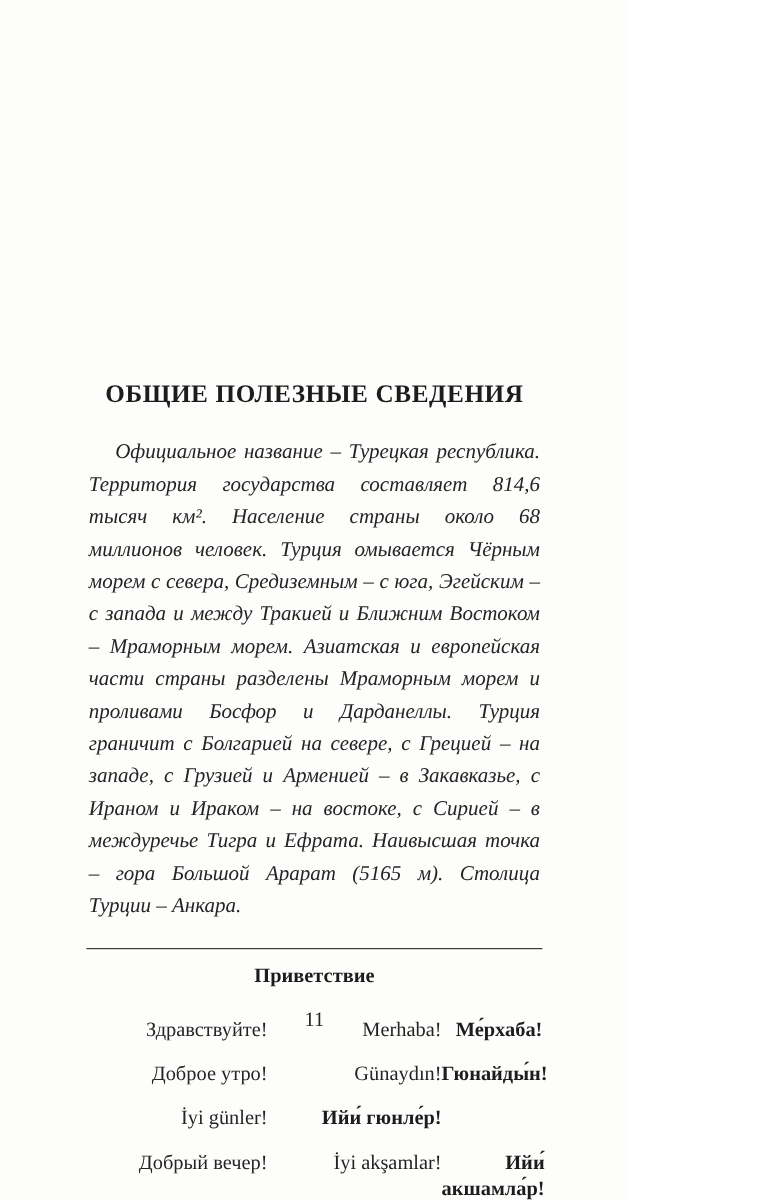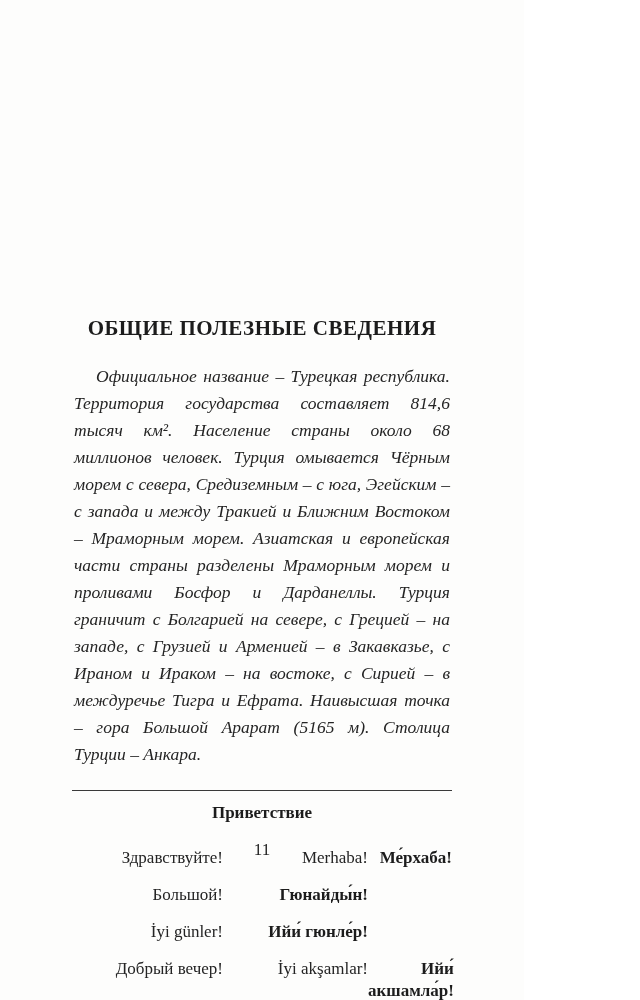--- a/index.html
+++ b/index.html
@@ -98,21 +98,22 @@
 
     <div class="phrase-table">
 
       <div class="phrase-row">
         <span class="phrase-ru">Здравствуйте!</span>
         <span class="phrase-tr">Merhaba!</span>
         <span class="phrase-pron">Ме́рхаба!</span>
       </div>
 
       <div class="phrase-row">
-        <span class="phrase-tr">Большой!</span>
+        <span class="phrase-ru">Доброе утро!</span>
+        <span class="phrase-tr">Günaydın!</span>
         <span class="phrase-pron">Гюнайды́н!</span>
       </div>
 
       <div class="phrase-row">
         <span class="phrase-tr">İyi günler!</span>
         <span class="phrase-pron">Ийи́ гюнле́р!</span>
       </div>
 
       <div class="phrase-row">
         <span class="phrase-ru">Добрый вечер!</span>

